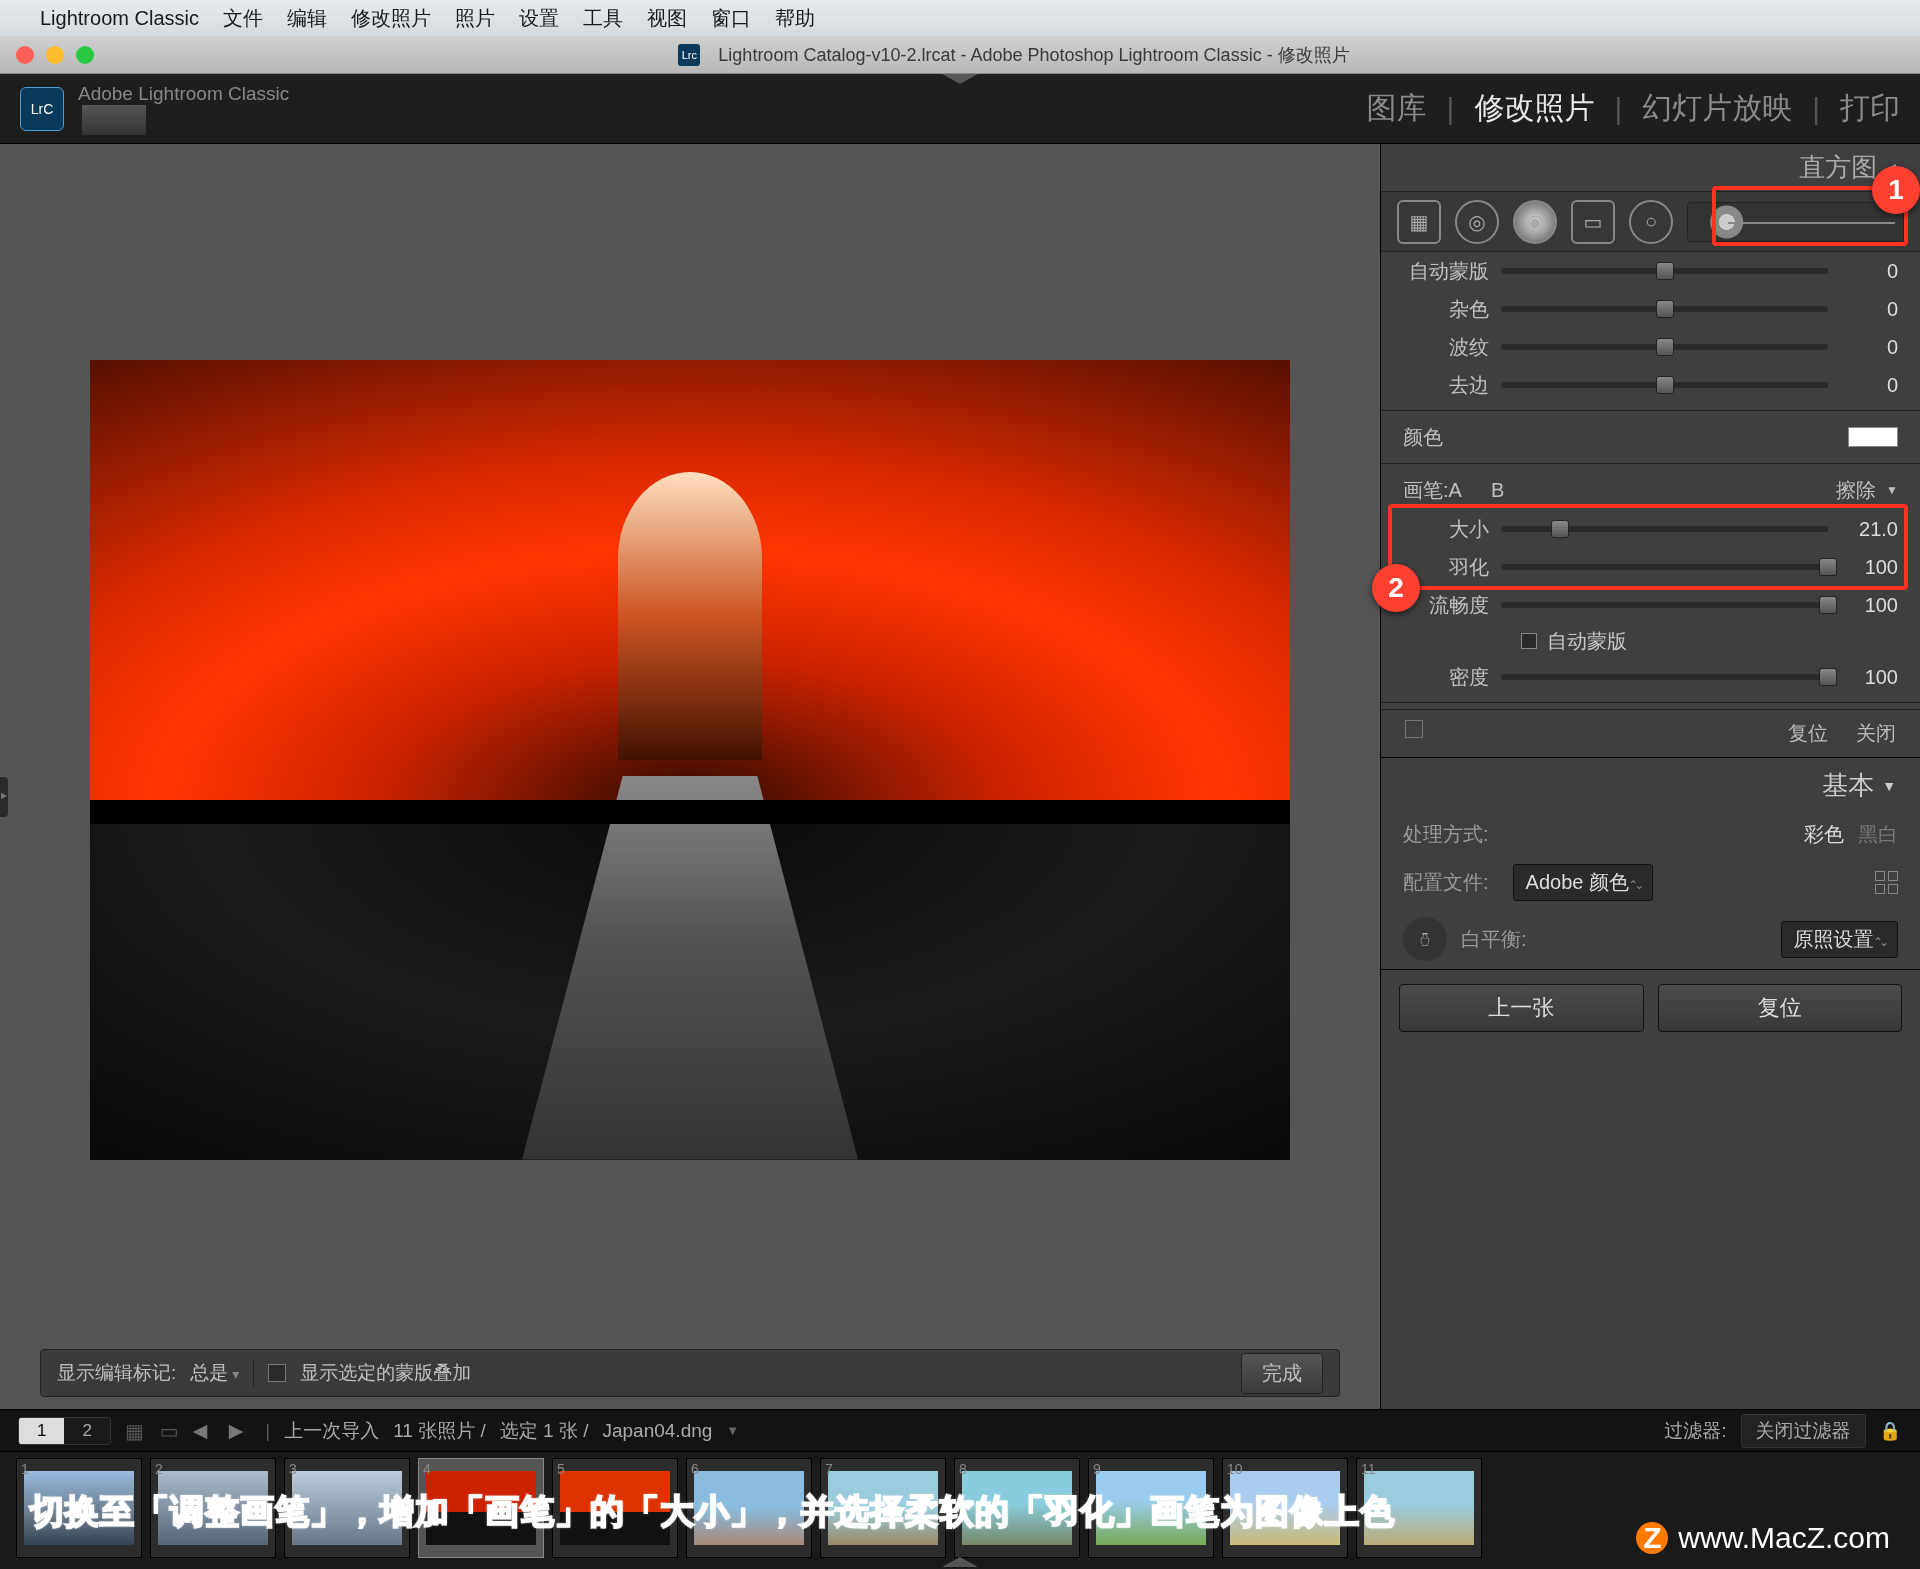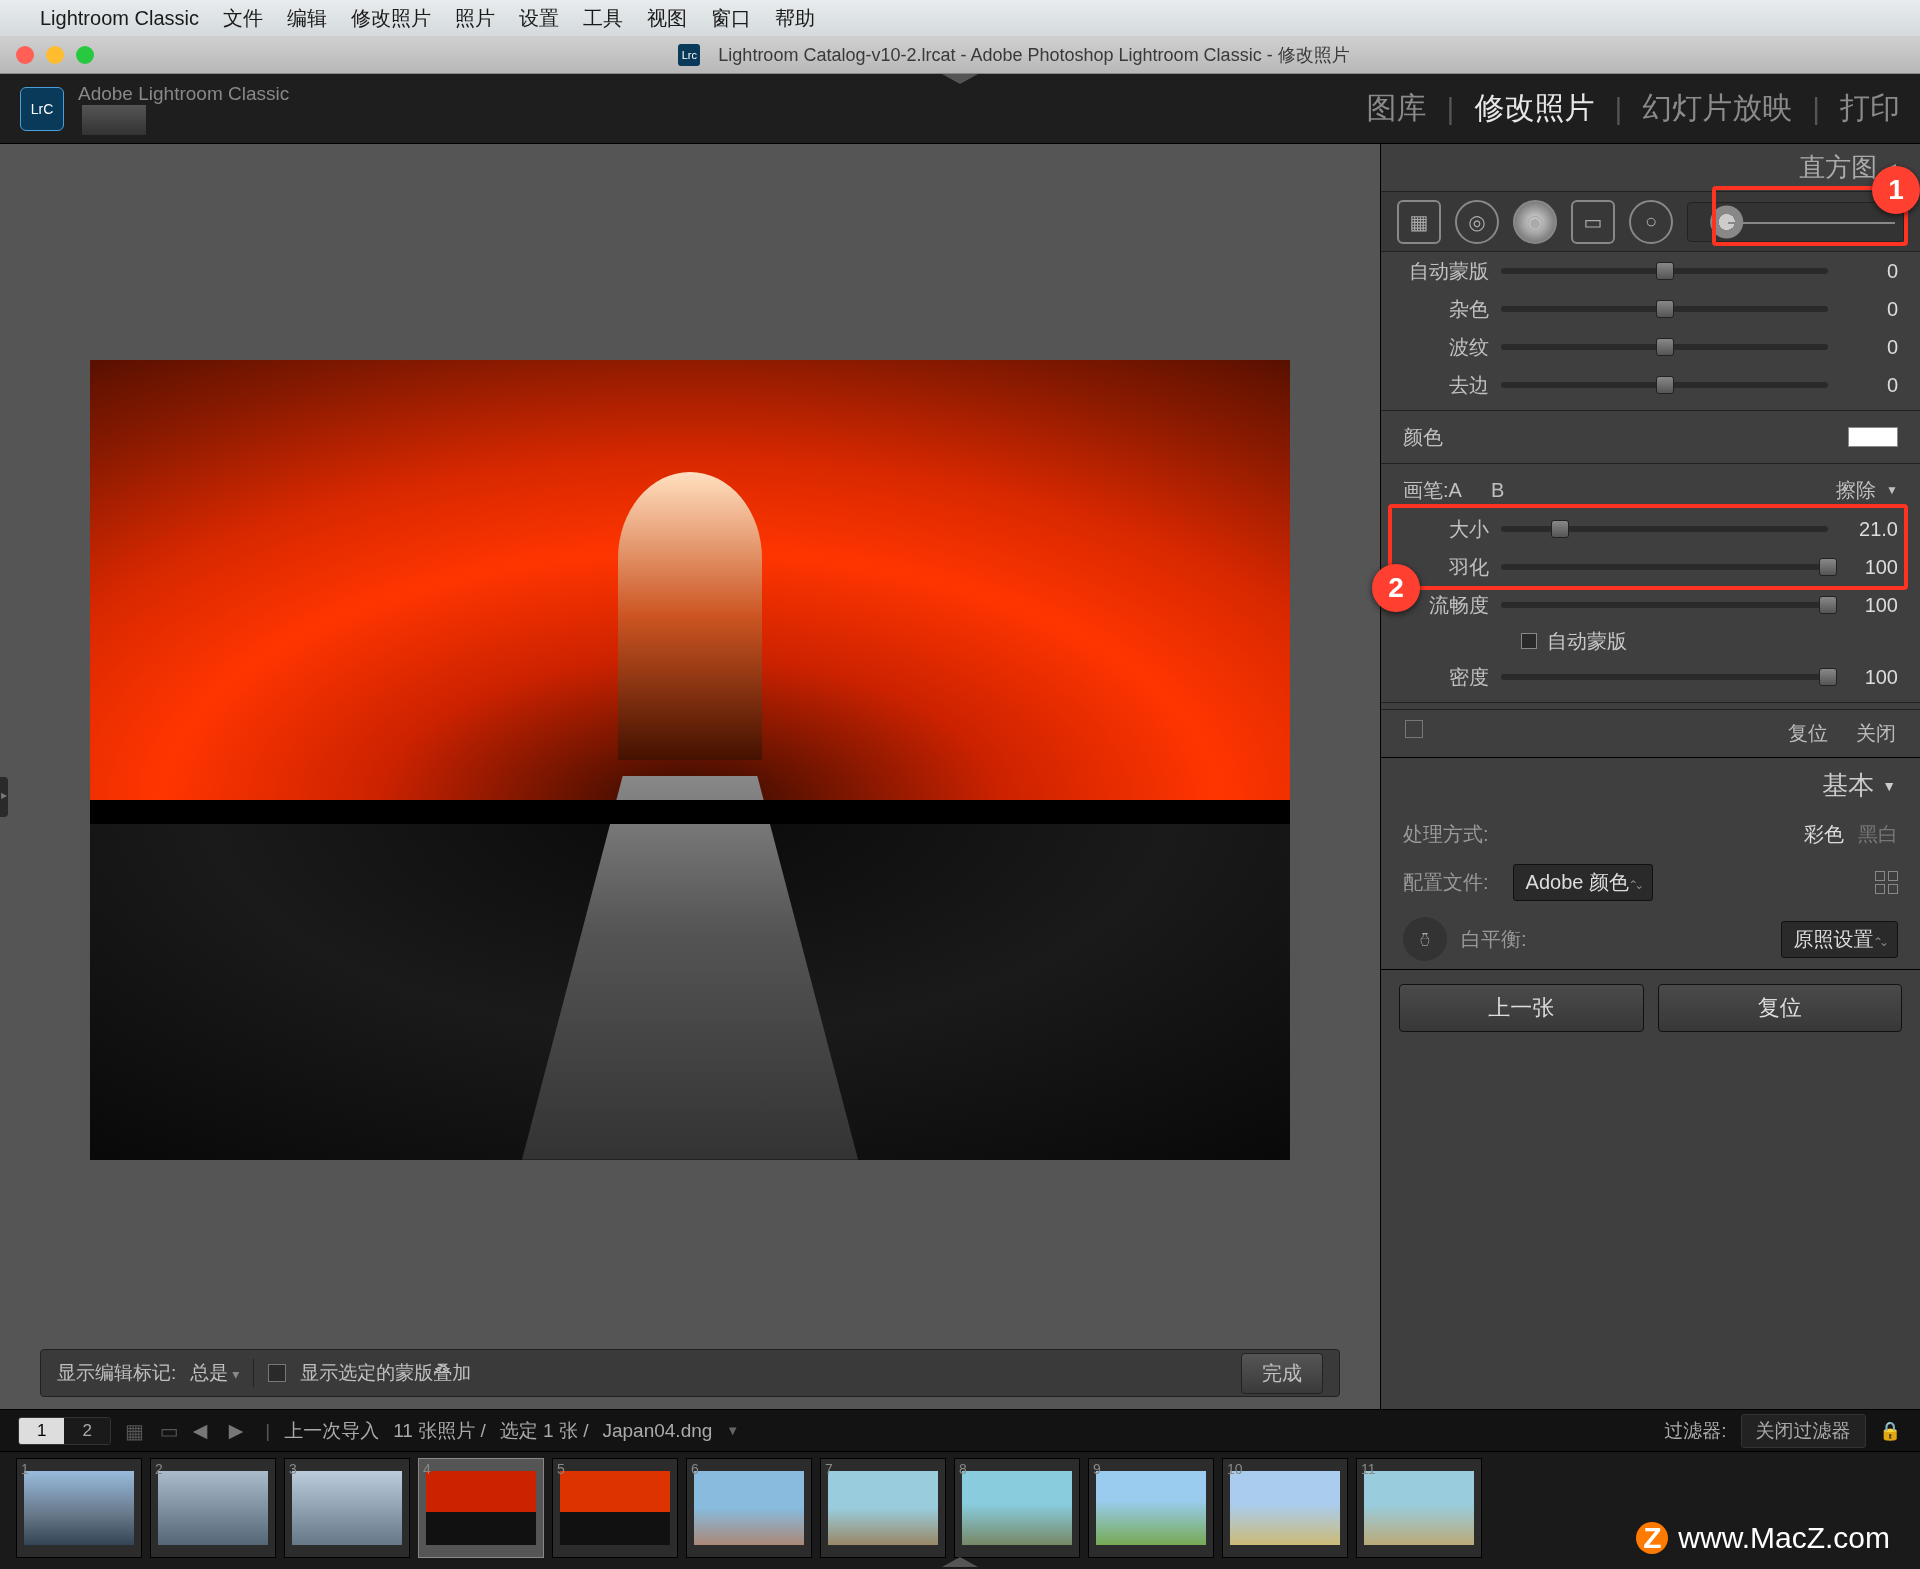--- a/index.html
+++ b/index.html
@@ -414,17 +414,18 @@
   </div>
 
   <div class="notch-bot"></div>
 
   <div class="hl" style="top:112px; right:12px; width:196px; height:60px;"></div>
   <div class="hl" style="top:430px; right:12px; width:520px; height:86px;"></div>
 
   <div class="callout" style="top:92px; right:0;">1</div>
   <div class="callout" style="top:490px; left:1372px;">2</div>
 
+  <div class="caption">切换至「调整画笔」，增加「画笔」的「大小」，并选择柔软的「羽化」画笔为图像上色</div>
   <div class="watermark">
     <div class="z">Z</div>
     <span>www.MacZ.com</span>
   </div>
 </div>
 
 </body></html>

